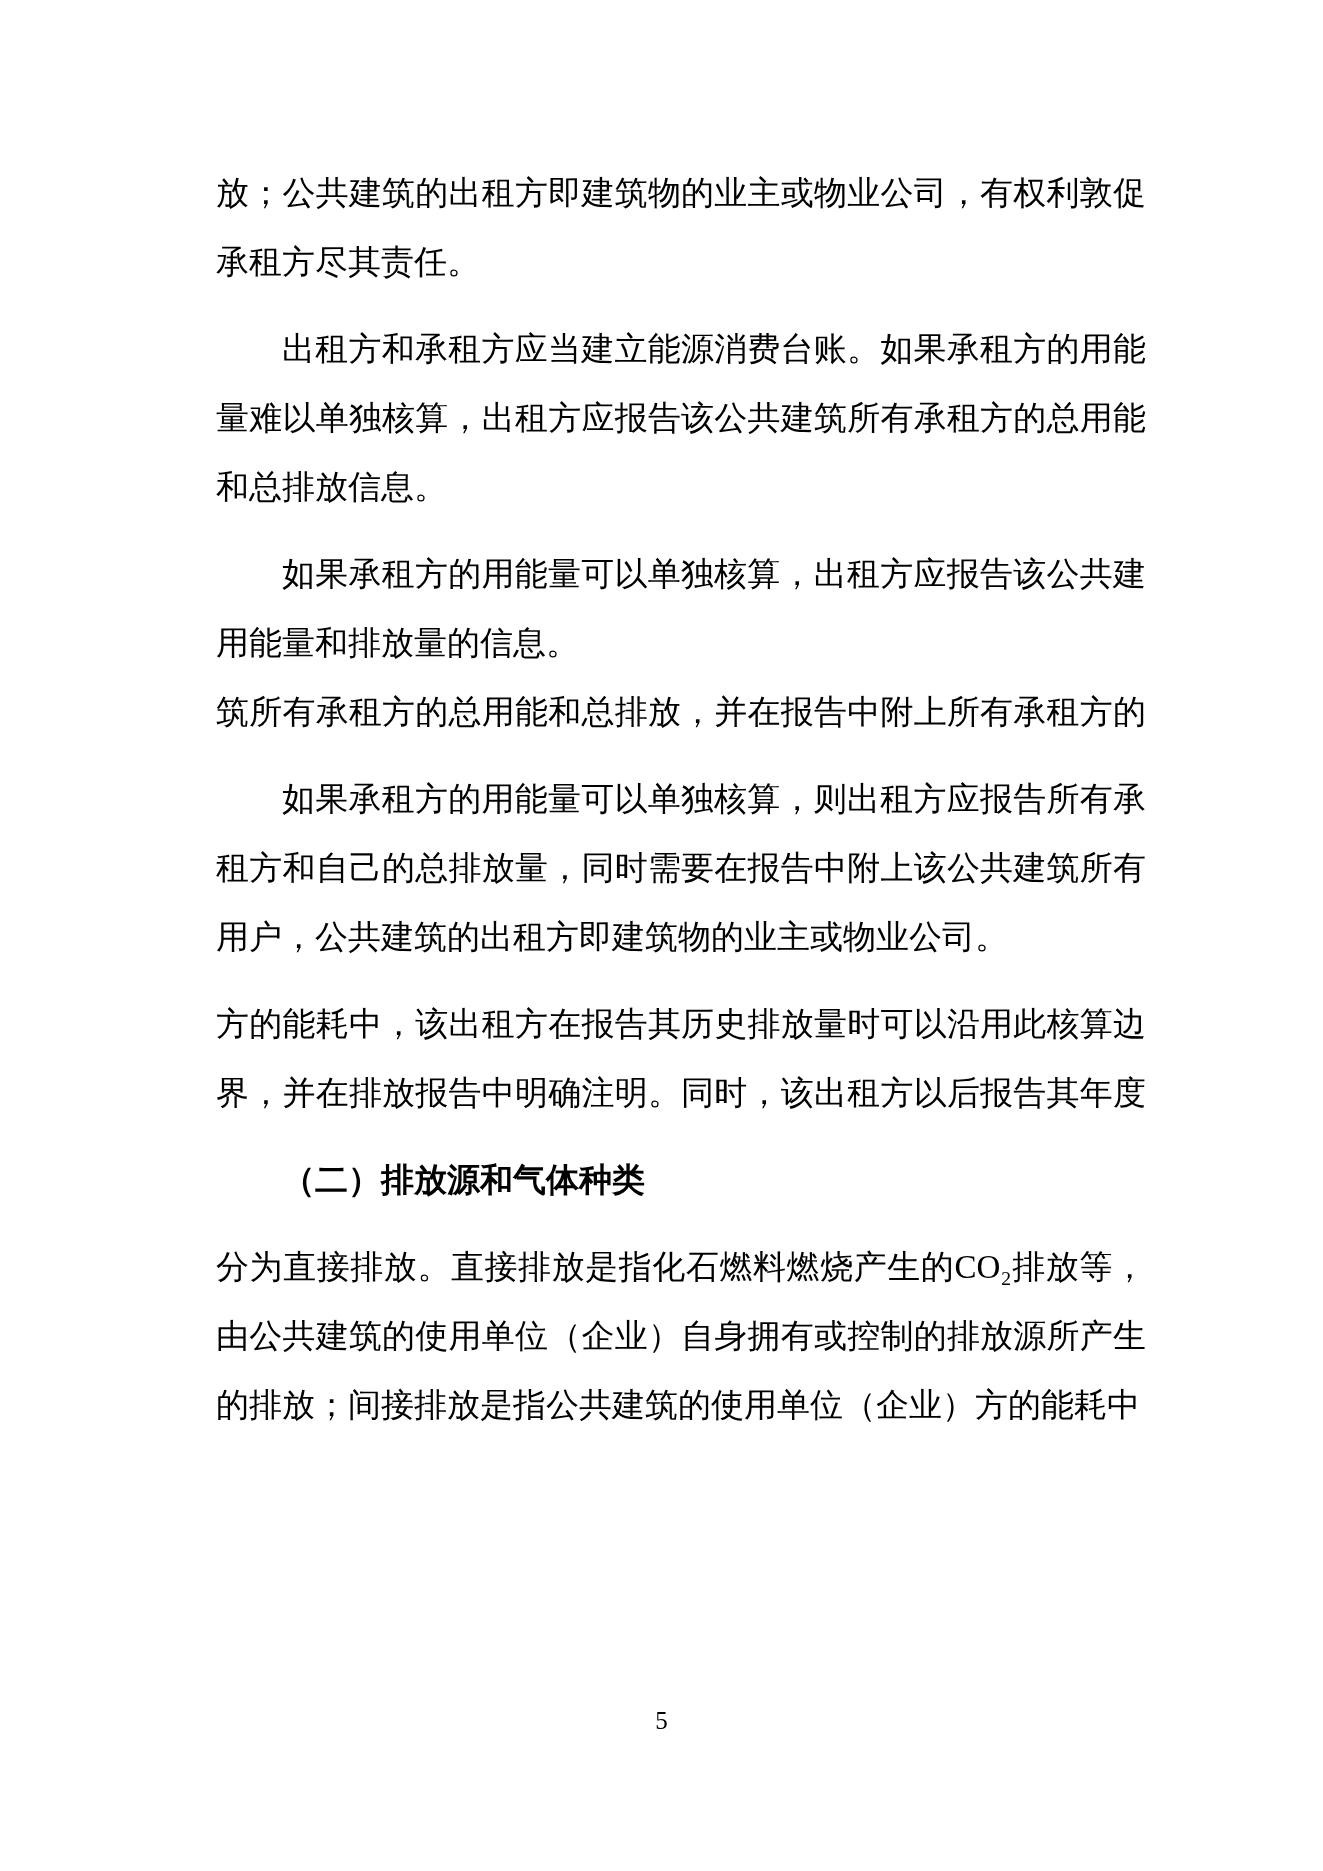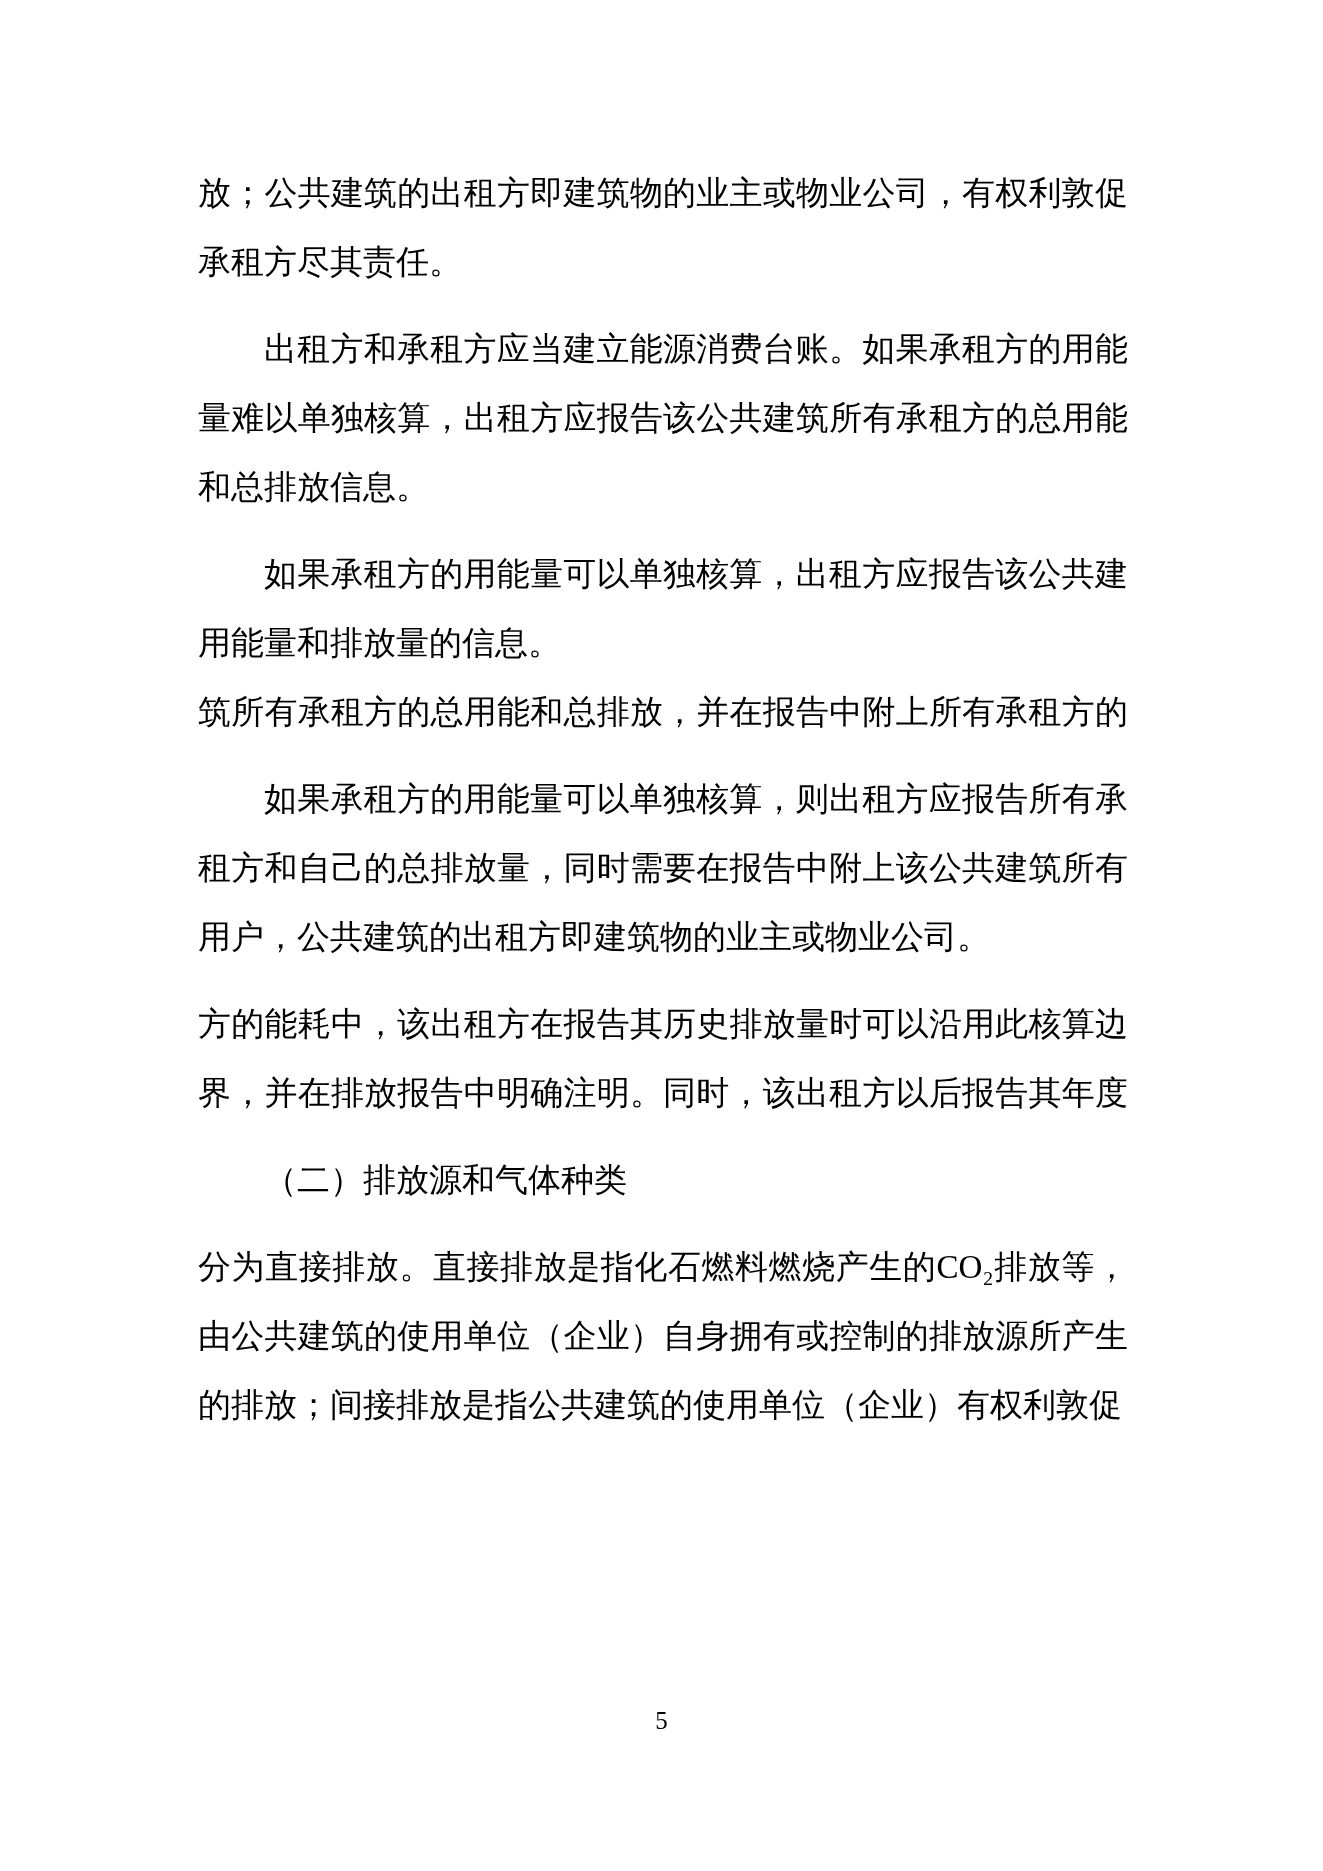--- a/index.html
+++ b/index.html
@@ -11,39 +11,39 @@
     position: relative;
     width: 1323px;
     height: 1871px;
     background: #ffffff;
     color: #000000;
     font-family: "Liberation Serif", "DejaVu Serif", serif;
     overflow: hidden;
   }
   .body-text {
     position: absolute;
-    left: 198px;
+    left: 216px;
     top: 159px;
     width: 930px;
   }
   .block { margin: 0; }
   .block + .block { margin-top: 18px; }
   .line {
     font-size: 33px;
     line-height: 69px;
     height: 69px;
     white-space: normal;
     text-align: justify;
     overflow: hidden;
   }
   
   .line.fill { text-align-last: justify; }
   
   .line.indent { text-indent: 2em; }
-  .block.heading .line { font-weight: normal; }
+  .block.heading .line { font-weight: bold; }
   .page-number {
     position: absolute;
     left: 0;
     right: 0;
     top: 1706px;
     text-align: center;
     font-size: 25px;
     line-height: 30px;
     color: #000000;
   }
@@ -75,17 +75,17 @@
       <div class="block paragraph">
         <div class="line fill">方的能耗中，该出租方在报告其历史排放量时可以沿用此核算边</div>
         <div class="line fill">界，并在排放报告中明确注明。同时，该出租方以后报告其年度</div>
       </div>
       <div class="block heading">
         <div class="line end indent">（二）排放源和气体种类</div>
       </div>
       <div class="block paragraph">
         <div class="line fill">分为直接排放。直接排放是指化石燃料燃烧产生的CO₂排放等，是</div>
         <div class="line fill">由公共建筑的使用单位（企业）自身拥有或控制的排放源所产生</div>
-        <div class="line end">的排放；间接排放是指公共建筑的使用单位（企业）有权利敦促</div>
+        <div class="line end">的排放；间接排放是指公共建筑的使用单位（企业）方的能耗中</div>
       </div>
     </div>
   <div class="page-number">5</div>
 </div>
 
 </body></html>

